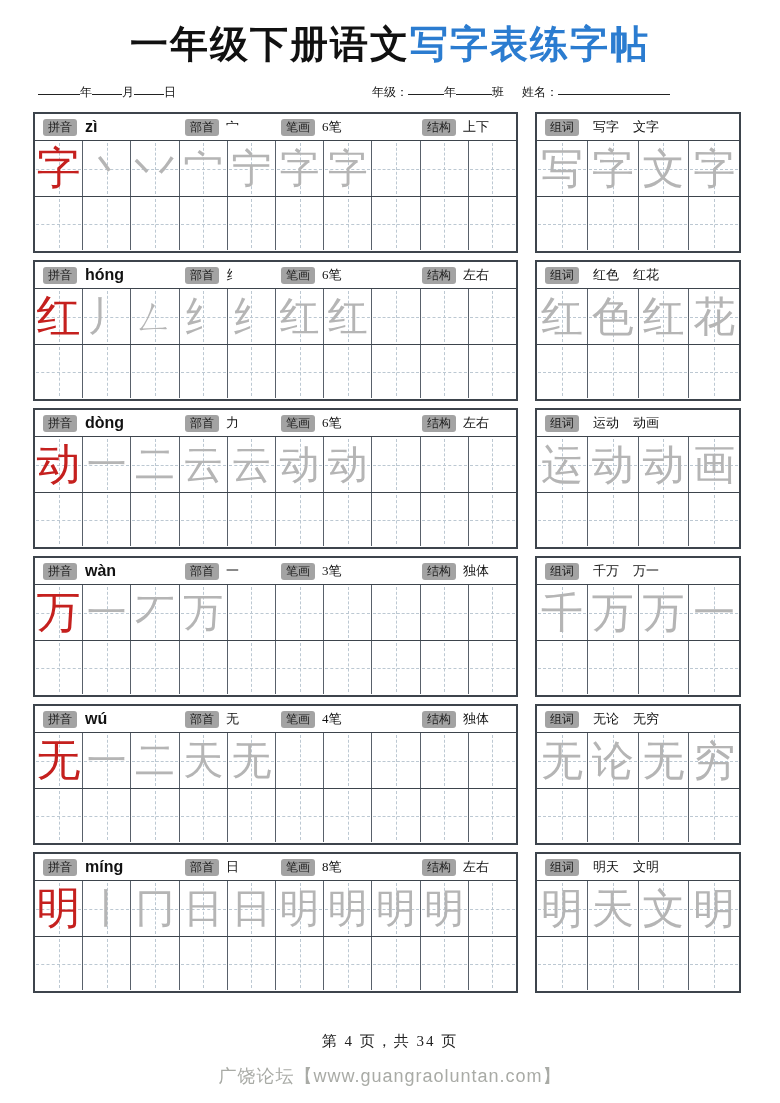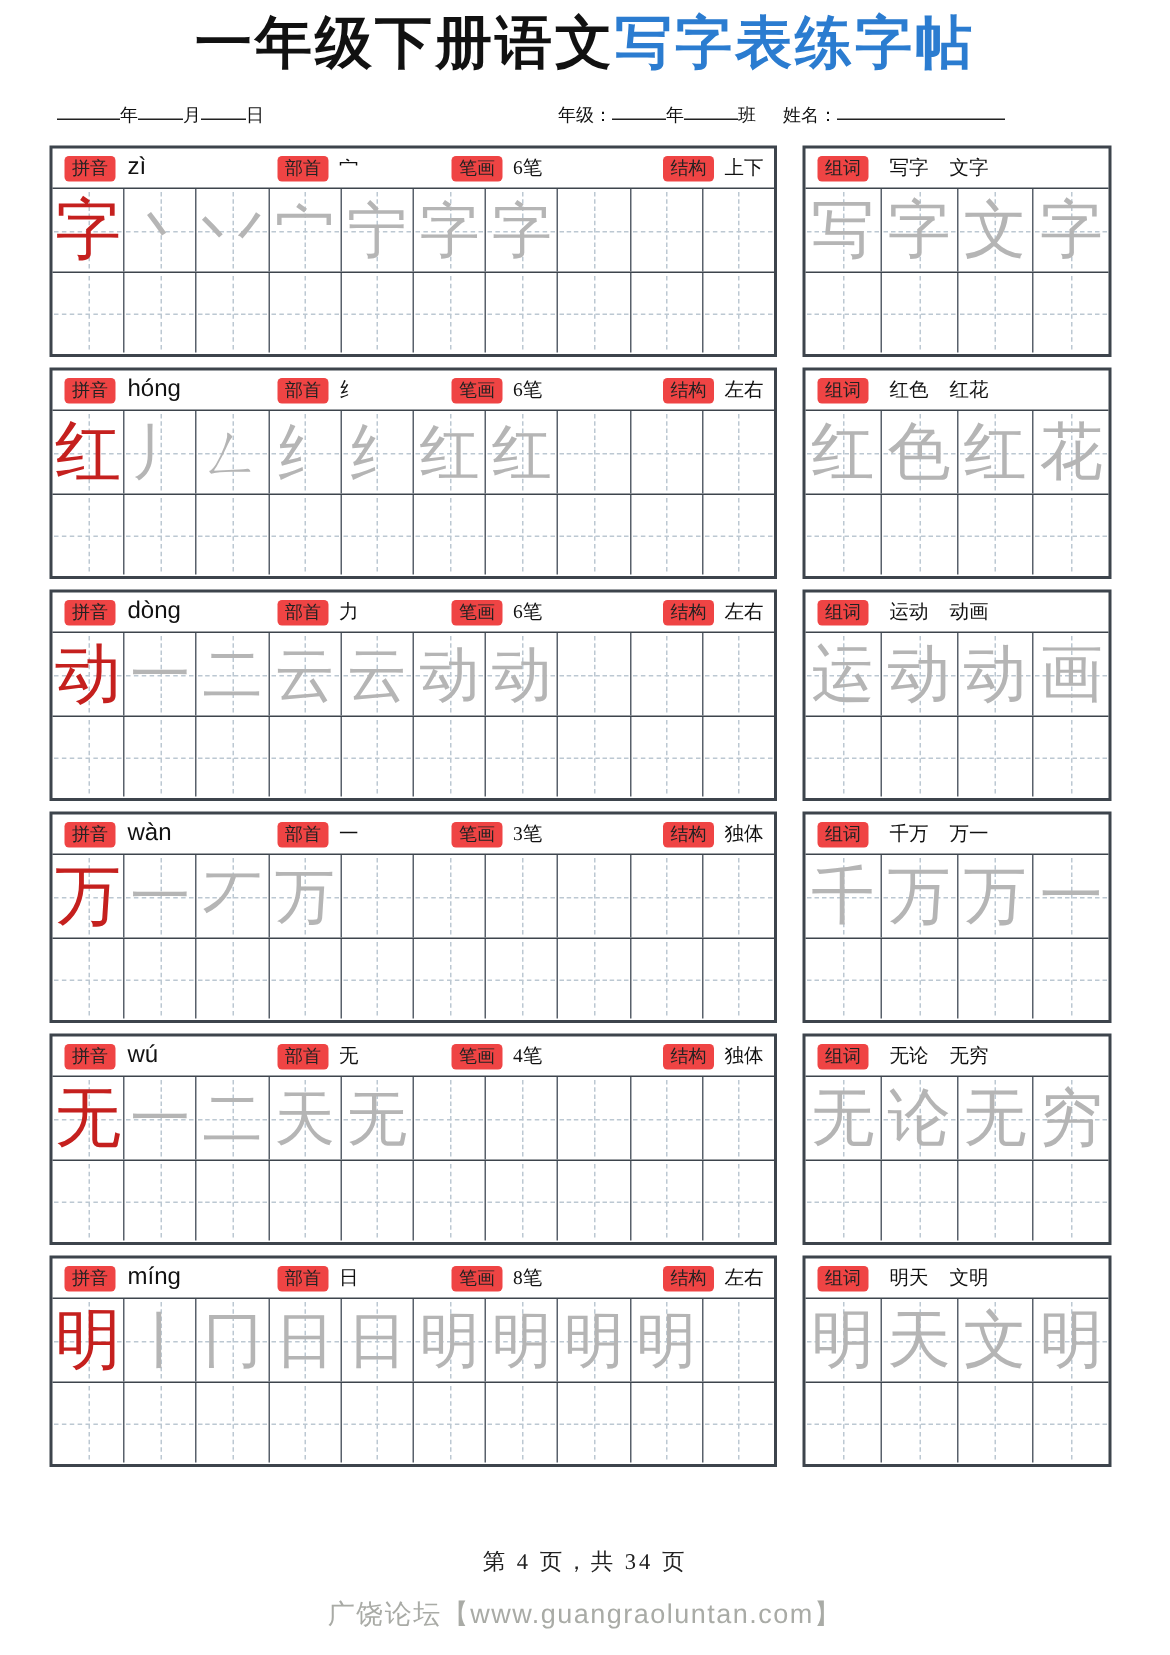--- a/index.html
+++ b/index.html
@@ -8,21 +8,21 @@
     width: 780px; height: 1103px;
     position: relative;
     font-family: "Liberation Serif", serif;
     color: #111;
     overflow: hidden;
   }
 
   
   .title {
     text-align: center;
-    margin-top: 8px;
+    margin-top: 23px;
     font-size: 38px;
     font-weight: 700;
     letter-spacing: 2px;
     line-height: 1.15;
     white-space: nowrap;
   }
   .title .t-blue { color: #2b7cd0; }
 
   
   .meta {
@@ -56,37 +56,37 @@
 
   .bhead {
     height: 27px;
     border-bottom: 1.5px solid #3d444c;
     display: flex;
     align-items: center;
     font-size: 13px;
     padding: 0 6px 0 8px;
   }
   .chip {
-    background: #ef4444;
+    background: #a3a3a3;
     border-radius: 3px;
     padding: 1px 5px 2px 5px;
     font-size: 12px;
     color: #222;
     line-height: 1.2;
     flex: 0 0 auto;
   }
   .hv { margin-left: 7px; color: #111; }
   .pinyin-v {
     font-family: "Liberation Sans", sans-serif;
     font-size: 16px;
-    font-weight: 400;
+    font-weight: 700;
     margin-left: 8px;
   }
   .hgroup { display: flex; align-items: center; flex: 0 0 auto; }
-  .g1 { width: 142px; } .g2 { width: 116px; } .g3 { width: 108px; } .g4 { flex: 1; padding-left: 33px; }
+  .g1 { width: 142px; } .g2 { width: 96px; } .g3 { width: 108px; } .g4 { flex: 1; padding-left: 33px; }
   .wword { margin-left: 14px; }
 
   
   .grow { display: flex; }
   .grow.main  { height: 56px; border-bottom: 1.5px solid #3d444c; }
   .grow.blank-row { height: 53px; }
   .cell {
     flex: 1 1 0;
     position: relative;
     border-right: 1px solid #59616b;

